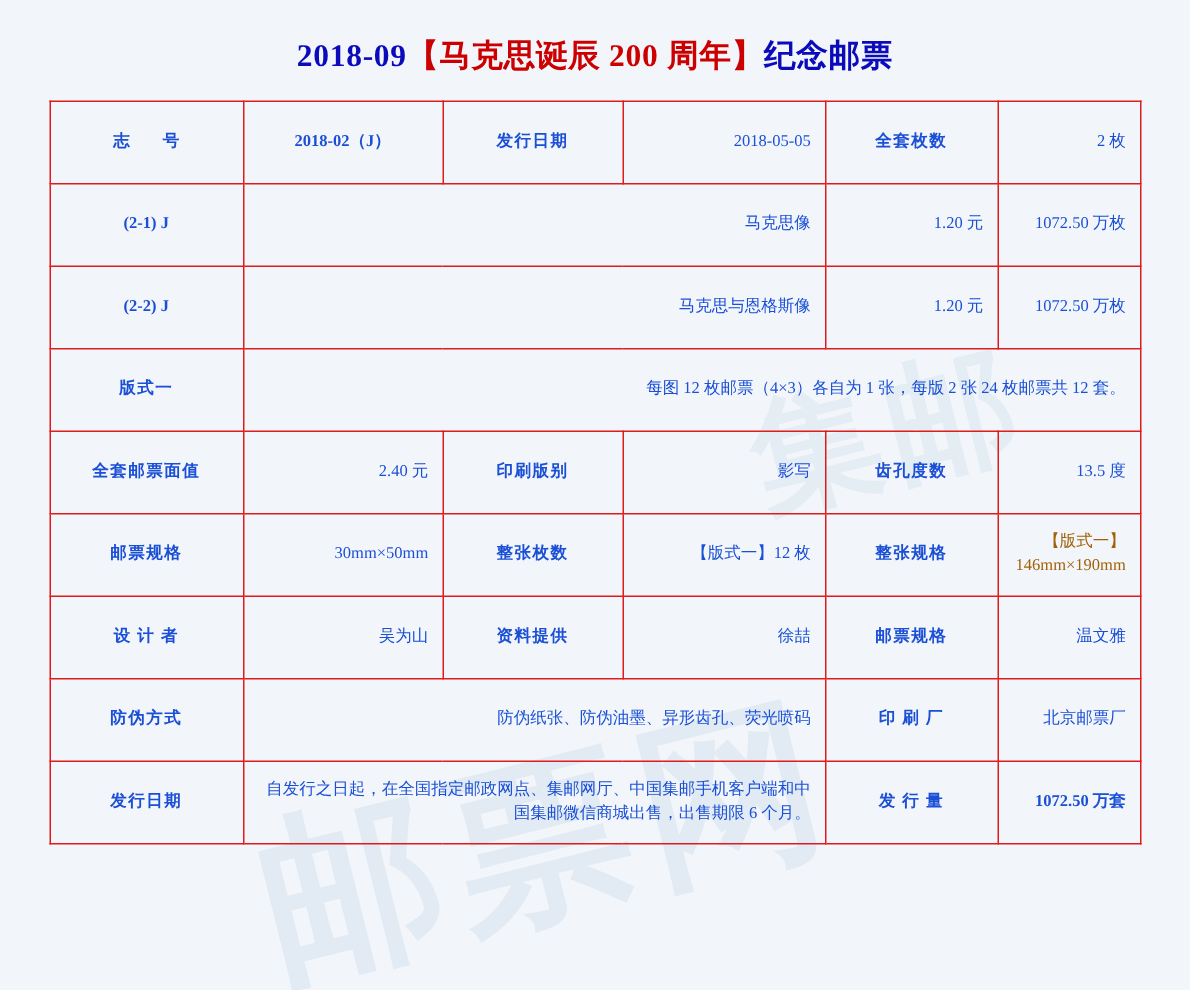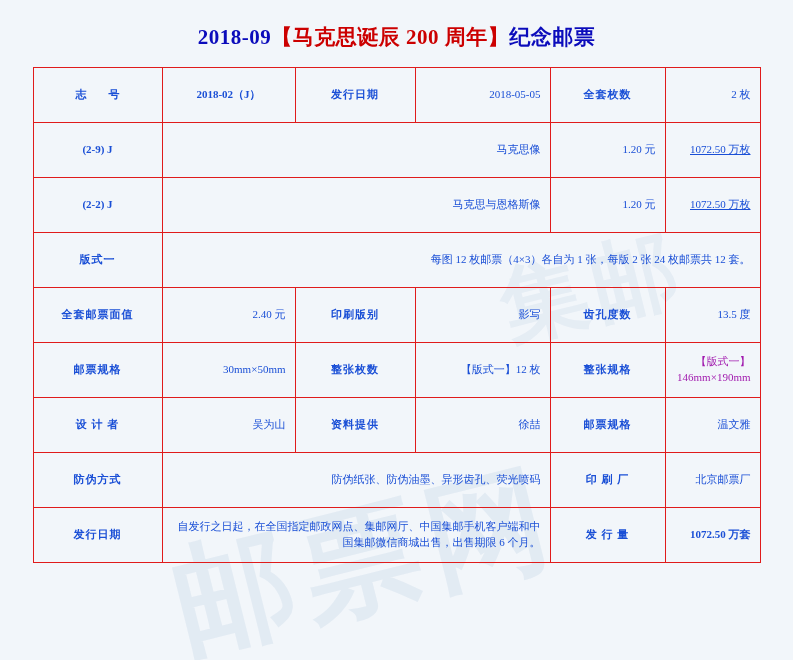--- a/index.html
+++ b/index.html
@@ -93,30 +93,29 @@
     color: #b03ab0;
     font-weight: bold;
   }
   td.right {
     text-align: right;
     color: #cc0000;
   }
   td.right-blue {
     text-align: right;
     color: #1a4fd6;
-    text-decoration: underline;
   }
   .bold-red {
     color: #cc0000;
     font-weight: bold;
   }
   .tworow {
     line-height: 1.35;
   }
-  .tworow .l1 { color: #a21caf; }
+  .tworow .l1 { color: #a16207; }
   .note {
     font-size: 14.5px;
   }
 </style>
 </head>
 <body>
 
 <div class="watermark">邮票网</div>
 <div class="watermark2">集邮</div>
 
@@ -137,21 +136,21 @@
     <tr>
       <td class="lbl-red">志　　号</td>
       <td class="val-purple">2018-02（J）</td>
       <td class="lbl">发行日期</td>
       <td class="val">2018-05-05</td>
       <td class="lbl">全套枚数</td>
       <td class="val">2 枚</td>
     </tr>
 
     <tr>
-      <td class="lbl-red">(2-9) J</td>
+      <td class="lbl-red">(2-1) J</td>
       <td class="val" colspan="3">马克思像</td>
       <td class="right">1.20 元</td>
       <td class="right-blue">1072.50 万枚</td>
     </tr>
 
     <tr>
       <td class="lbl-red">(2-2) J</td>
       <td class="val" colspan="3">马克思与恩格斯像</td>
       <td class="right">1.20 元</td>
       <td class="right-blue">1072.50 万枚</td>

